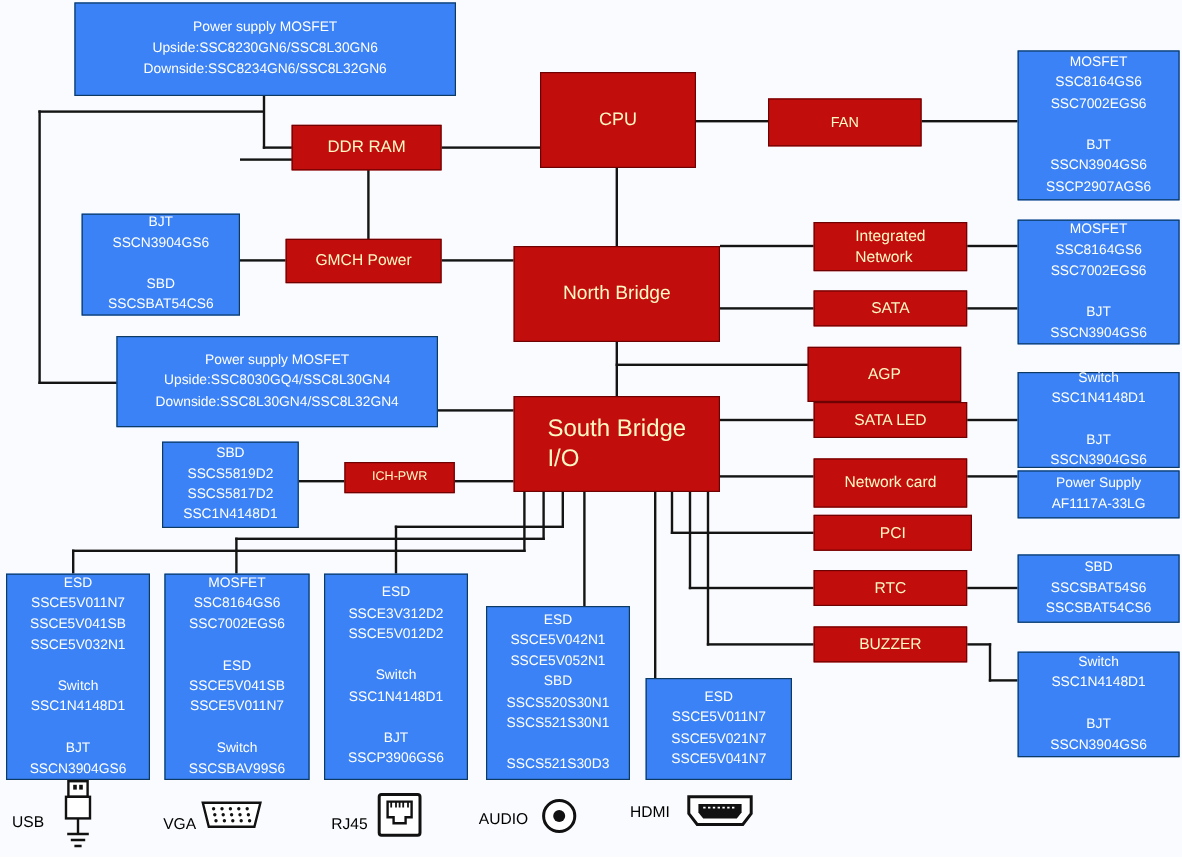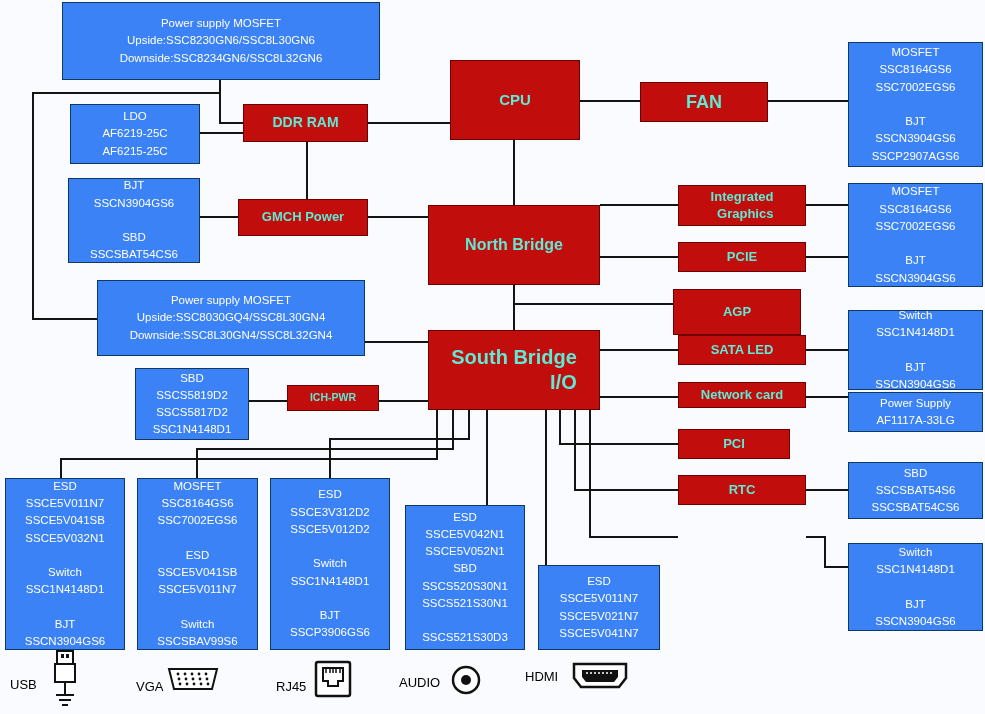--- a/index.html
+++ b/index.html
@@ -1,22 +1,22 @@
 <!DOCTYPE html>
 <html><head>
 <meta charset="utf-8">
 <style>
   * { margin:0; padding:0; box-sizing:border-box; }
   body { font-family:"Liberation Sans","DejaVu Sans",sans-serif; background:#ffffff; }
   .stage { position:relative; width:985px; height:714px; background:#fafbfe; overflow:hidden; }
   .ln { position:absolute; background:#141414; }
   .node {
     position:absolute; display:flex; align-items:center; justify-content:center;
-    text-align:right; color:#5eead4; white-space:pre-line;
-    background:#c20d0d; border:1px solid #6e0202; font-size:13px; line-height:1.25;font-weight:bold;
+    text-align:left; color:#fef9c3; white-space:pre-line;
+    background:#c20d0d; border:1px solid #6e0202; font-size:13px; line-height:1.25;
   }
   .box {
     position:absolute; display:flex; align-items:center; justify-content:center;
     text-align:center; color:#ffffff; white-space:pre-line;
     background:#3b82f6; border:1px solid #0c3a63; font-size:11.5px; line-height:1.5;
   }
   .port-label { position:absolute; color:#000000; font-size:13px; }
   .icon { position:absolute; }
 </style>
 </head>
@@ -70,23 +70,20 @@
       <div class="ln" style="left: 468px; top: 410px; width: 2px; height: 30px;"></div>
       <div class="ln" style="left: 329px; top: 438px; width: 141px; height: 2px;"></div>
       <div class="ln" style="left: 329px; top: 438px; width: 2px; height: 40px;"></div>
       <div class="ln" style="left: 486px; top: 410px; width: 2px; height: 95px;"></div>
       <div class="ln" style="left: 545px; top: 410px; width: 2px; height: 155px;"></div>
     </div>
 
   <div class="box" style="left:62px;top:2px;width:318px;height:78px">Power supply MOSFET
 Upside:SSC8230GN6/SSC8L30GN6
 Downside:SSC8234GN6/SSC8L32GN6</div>
-  <div class="box" style="left:70px;top:104px;width:130px;height:60px">LDO
-AF6219-25C
-AF6215-25C</div>
   <div class="box" style="left:68px;top:178px;width:132px;height:85px">BJT
 SSCN3904GS6
 
 SBD
 SSCSBAT54CS6</div>
   <div class="box" style="left:97px;top:280px;width:268px;height:76px">Power supply MOSFET
 Upside:SSC8030GQ4/SSC8L30GN4
 Downside:SSC8L30GN4/SSC8L32GN4</div>
   <div class="box" style="left:135px;top:368px;width:114px;height:72px">SBD
 SSCS5819D2
@@ -161,29 +158,30 @@
 SSCE5V011N7
 SSCE5V021N7
 SSCE5V041N7</div>
 
   <div class="node" style="left:450px;top:60px;width:130px;height:80px;font-size:15px">CPU</div>
   <div class="node" style="left:243px;top:104px;width:125px;height:38px;font-size:14px">DDR RAM</div>
   <div class="node" style="left:238px;top:199px;width:130px;height:37px">GMCH Power</div>
   <div class="node" style="left:428px;top:205px;width:172px;height:80px;font-size:16px">North Bridge</div>
   <div class="node" style="left:428px;top:330px;width:172px;height:80px;font-size:20px">South Bridge
 I/O</div>
-  <div class="node" style="left:640px;top:82px;width:128px;height:40px;font-size:18px">FAN</div>
+  <div class="node" style="left:640px;top:82px;width:128px;height:40px;font-size:12px">FAN</div>
   <div class="node" style="left:678px;top:185px;width:128px;height:41px">Integrated
-Graphics</div>
-  <div class="node" style="left:678px;top:242px;width:128px;height:30px">PCIE</div>
+Network</div>
+  <div class="node" style="left:678px;top:242px;width:128px;height:30px">SATA</div>
   <div class="node" style="left:673px;top:289px;width:128px;height:46px">AGP</div>
   <div class="node" style="left:678px;top:335px;width:128px;height:30px">SATA LED</div>
-  <div class="node" style="left:678px;top:382px;width:128px;height:26px">Network card</div>
-  <div class="node" style="left:678px;top:429px;width:112px;height:30px">PCI</div>
+  <div class="node" style="left:678px;top:382px;width:128px;height:41px">Network card</div>
+  <div class="node" style="left:678px;top:429px;width:132px;height:30px">PCI</div>
   <div class="node" style="left:678px;top:475px;width:128px;height:30px">RTC</div>
+  <div class="node" style="left:678px;top:522px;width:128px;height:30px">BUZZER</div>
   <div class="node" style="left:287px;top:385px;width:92px;height:26px;font-size:10.5px">ICH-PWR</div>
 
   <span class="port-label" style="left:10px;top:677px">USB</span>
   <span class="port-label" style="left:136px;top:679px">VGA</span>
   <span class="port-label" style="left:276px;top:679px">RJ45</span>
   <span class="port-label" style="left:399px;top:675px">AUDIO</span>
   <span class="port-label" style="left:525px;top:669px">HDMI</span>
 
   <svg class="icon" style="left:48px;top:650px" width="34" height="62" viewBox="0 0 34 62">
     <rect x="9" y="1" width="16" height="13" fill="#ffffff" stroke="#111111" stroke-width="2"></rect>

